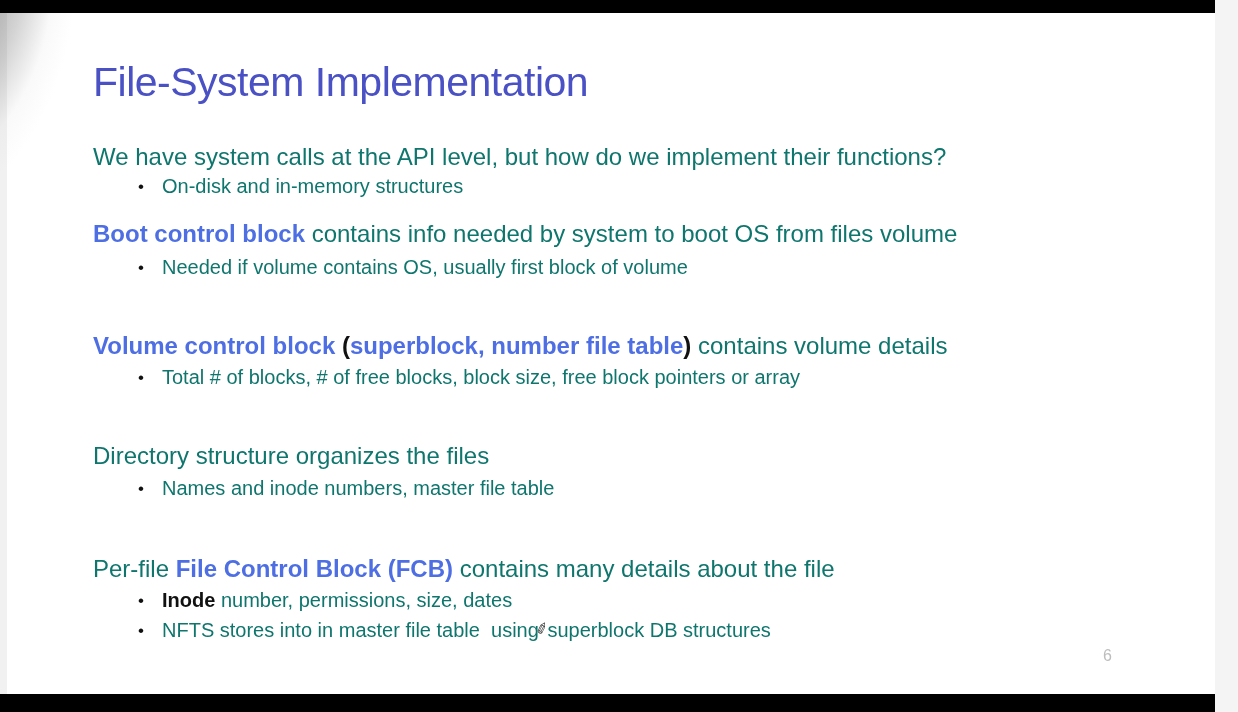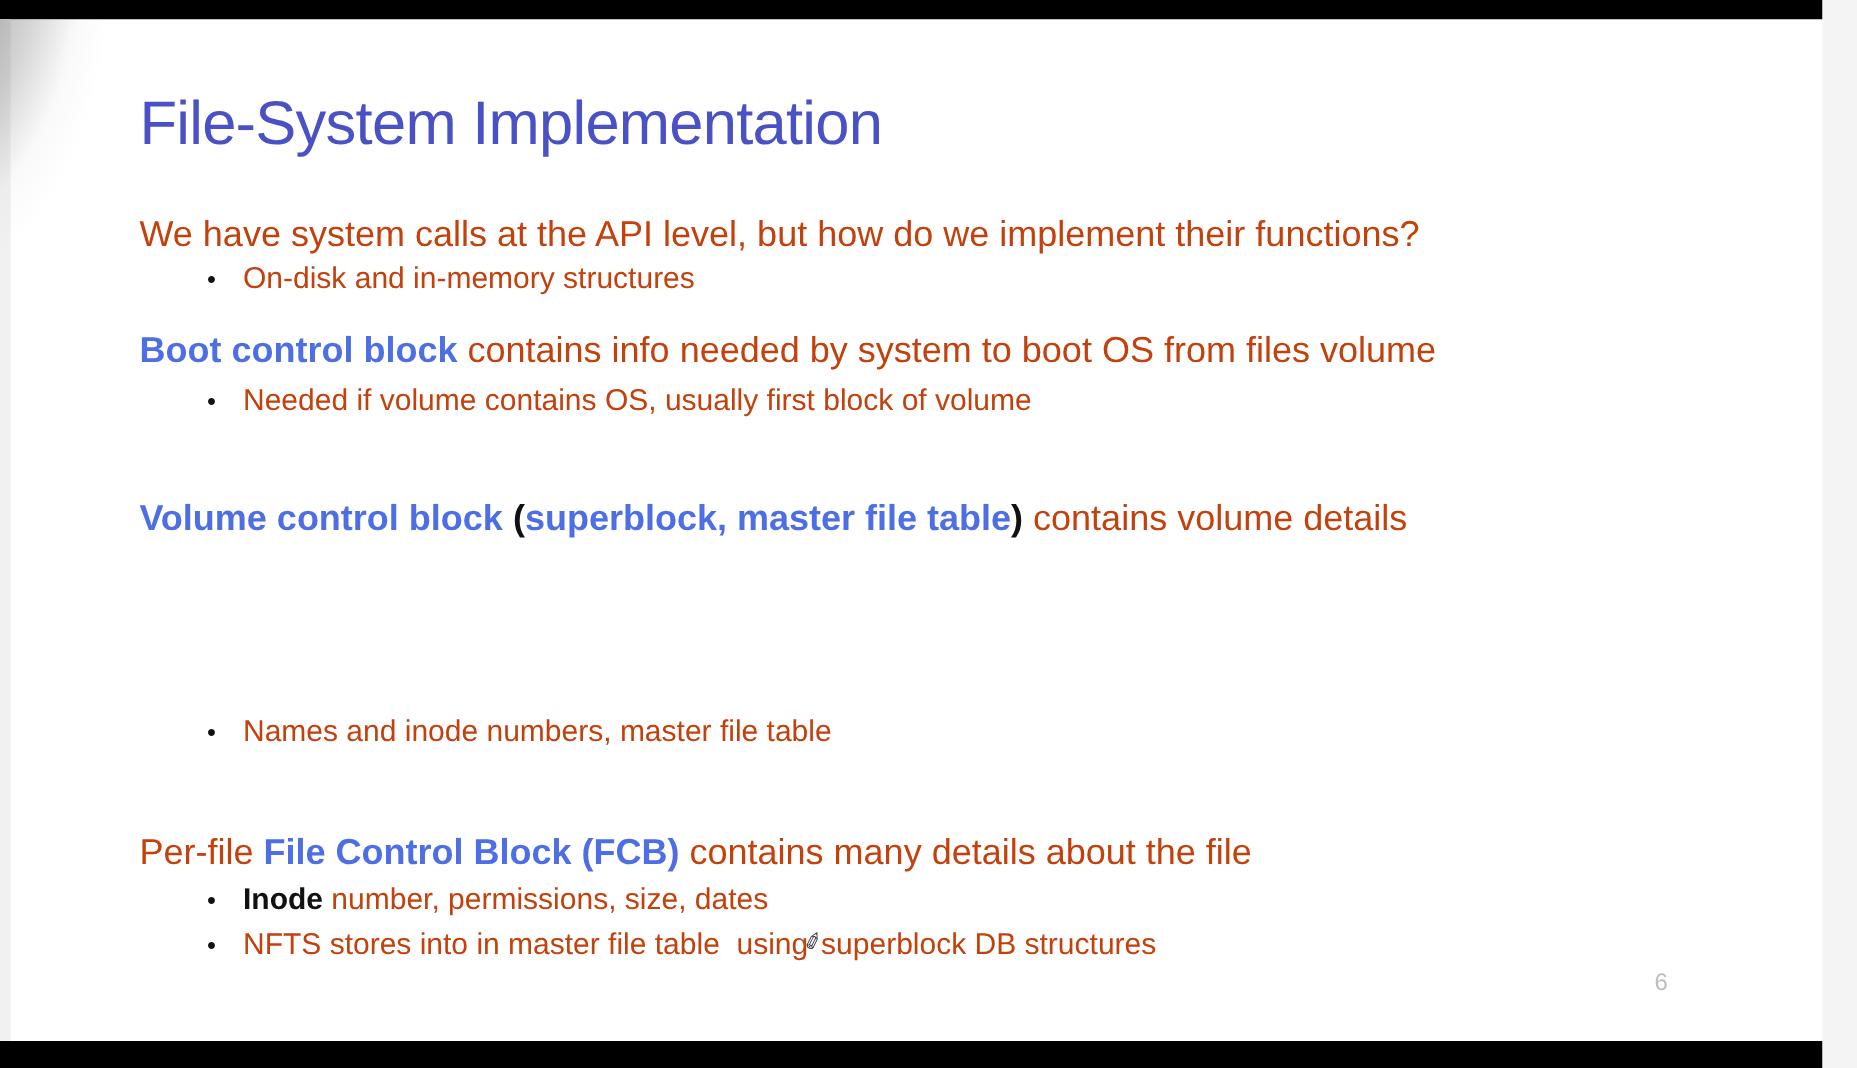--- a/index.html
+++ b/index.html
@@ -58,21 +58,21 @@
     color:#4a51c4;
     letter-spacing:-0.5px;
   }
   .l1 { left:93px; font-size:24px; line-height:1.25; }
   .bullet {
     left:138px; font-size:20px; line-height:1.25;
     display:flex; align-items:center;
   }
   .dot { width:24px; font-size:17px; color:#111111; }
   .dot::before { content:"\2022"; }
-  .seg-n  { color:#c2410c; font-weight:normal; }
+  .seg-n  { color:#0f766e; font-weight:normal; }
   .seg-bb { color:#4e6fe3; font-weight:bold; }
   .seg-kb { color:#111111; font-weight:bold; }
   .pen-icon {
     display:inline-block;
     font-family:"DejaVu Sans", sans-serif;
     font-size:15px; color:#333333;
     transform: rotate(-18deg) translateY(-3px);
     margin:0 -2px;
   }
   .pen-icon::before { content:"\2710"; }
@@ -106,24 +106,31 @@
     <div class="line l1" style="top:206px">
       <span class="seg-bb">Boot control block</span><span class="seg-n"> contains info needed by system to boot OS from files volume</span>
     </div>
 
     <div class="line bullet" style="top:242px">
       <span class="dot"></span>
       <span class="seg-n">Needed if volume contains OS, usually first block of volume</span>
     </div>
 
     <div class="line l1" style="top:318px">
-      <span class="seg-bb">Volume control block </span><span class="seg-kb">(</span><span class="seg-bb">superblock, master file table</span><span class="seg-kb">)</span><span class="seg-n"> contains volume details</span>
+      <span class="seg-bb">Volume control block </span><span class="seg-kb">(</span><span class="seg-bb">superblock, number file table</span><span class="seg-kb">)</span><span class="seg-n"> contains volume details</span>
     </div>
 
+    <div class="line bullet" style="top:352px">
+      <span class="dot"></span>
+      <span class="seg-n">Total # of blocks, # of free blocks, block size, free block pointers or array</span>
+    </div>
 
+    <div class="line l1" style="top:428px">
+      <span class="seg-n">Directory structure organizes the files</span>
+    </div>
 
     <div class="line bullet" style="top:463px">
       <span class="dot"></span>
       <span class="seg-n">Names and inode numbers, master file table</span>
     </div>
 
     <div class="line l1" style="top:541px">
       <span class="seg-n">Per-file </span><span class="seg-bb">File Control Block (FCB)</span><span class="seg-n"> contains many details about the file</span>
     </div>
 

